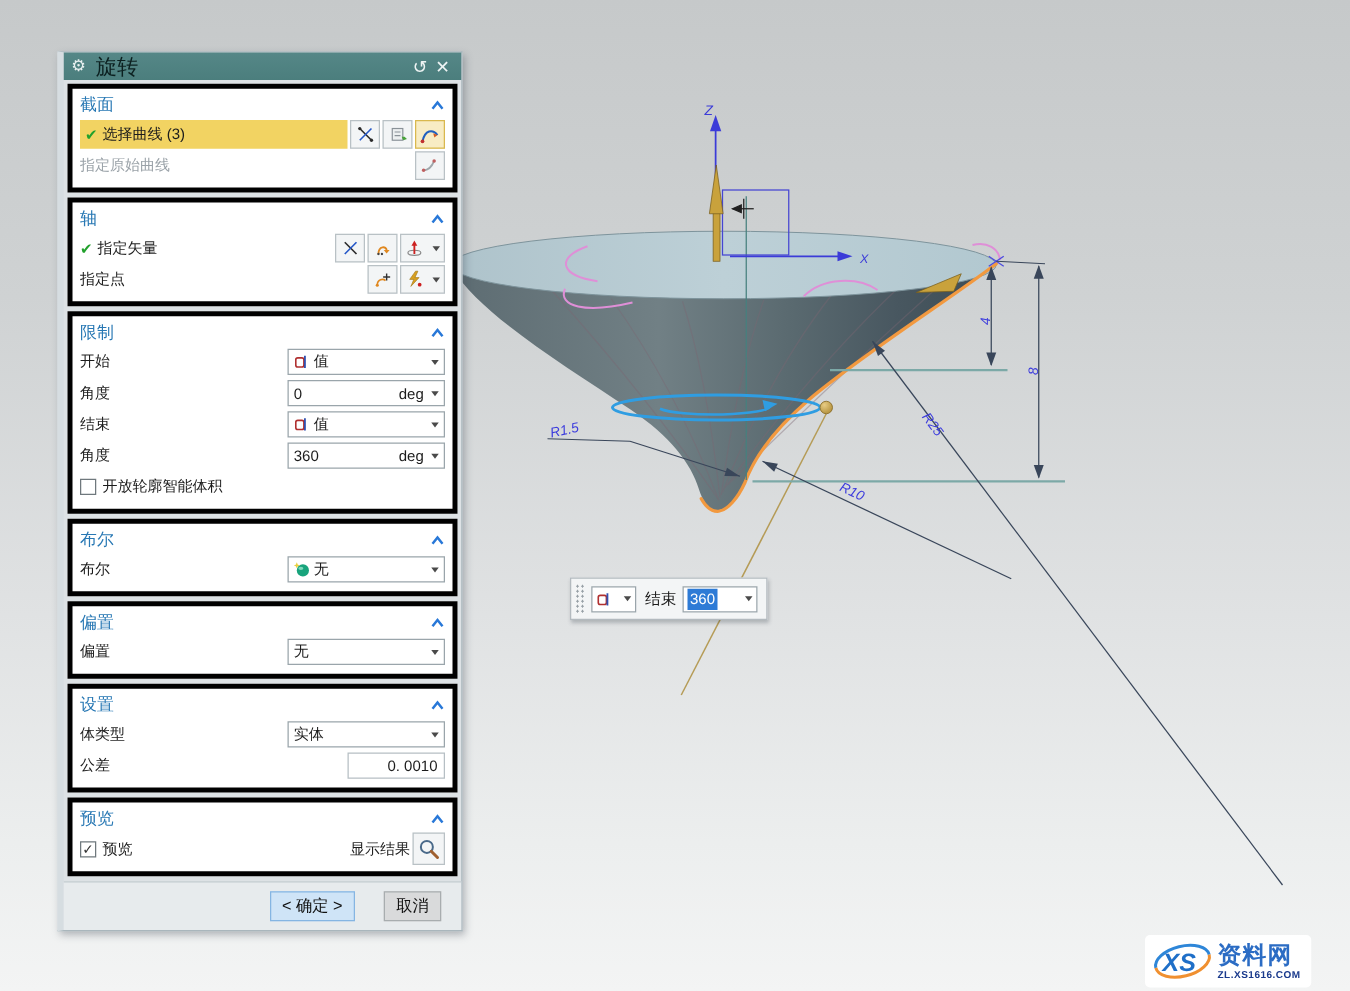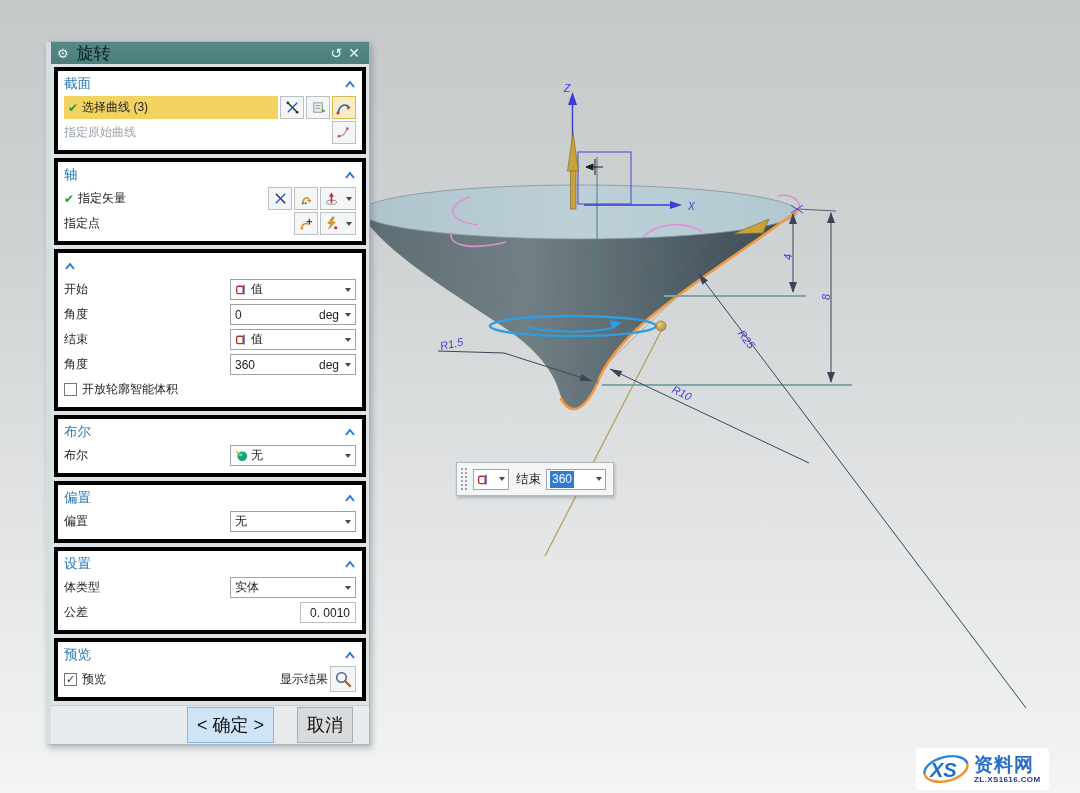--- a/index.html
+++ b/index.html
@@ -30,24 +30,24 @@
   .row .lbl.dis{color:#9aa2a8;}
   .chk-green{color:#21a12c;font-size:12px;margin-right:4px;}
   .ibtn{width:24px;height:23px;background:#f3f5f6;border:1px solid #b9c1c5;display:flex;align-items:center;justify-content:center;margin-left:2px;box-sizing:border-box;}
   .ibtn.sel{background:#f8ecc4;border:1px solid #d9b84e;}
   .ibtn.wide{width:36px;justify-content:space-between;padding:0 3px;}
   .tri{width:0;height:0;border-left:3.5px solid transparent;border-right:3.5px solid transparent;border-top:4.5px solid #4a4a4a;}
   .sel-row{background:#f2d362;height:23px;display:flex;align-items:center;padding:0 4px;flex:1;}
   .dd{width:126px;height:21px;background:#fff;border:1px solid #9aa5ab;display:flex;align-items:center;padding:0 4px;box-sizing:border-box;}
   .dd .txt{flex:1;}
   .dd .unit{color:#1c1c1c;margin-right:6px;}
-  .numfield{width:56px;height:21px;background:#fff;border:1px solid #b6bfc4;display:flex;align-items:center;justify-content:flex-end;padding:0 5px;box-sizing:border-box;}
+  .numfield{width:78px;height:21px;background:#fff;border:1px solid #b6bfc4;display:flex;align-items:center;justify-content:flex-end;padding:0 5px;box-sizing:border-box;}
   .cb{width:13px;height:13px;border:1px solid #6f787d;background:#fff;display:inline-flex;align-items:center;justify-content:center;font-size:11px;color:#333;margin-right:5px;box-sizing:border-box;}
   .footer{border-top:1px solid #c2cbcf;background:#e7ebed;height:38px;display:flex;align-items:center;justify-content:flex-end;padding-right:16px;margin:0 -3px;}
-  .btn{height:36px;display:flex;align-items:center;justify-content:center;font-size:18px;padding:0 9px;box-sizing:border-box;}
+  .btn{height:24px;display:flex;align-items:center;justify-content:center;font-size:13px;padding:0 9px;box-sizing:border-box;}
   .btn.ok{background:#cfe4f7;border:1px solid #85b5e2;color:#111;}
   .btn.cancel{background:#d9dadb;border:1px solid #a8adaf;margin-left:23px;color:#111;}
 
   
   .mini{position:absolute;left:456px;top:462px;height:32px;background:#f3f5f6;border:1px solid #b3babf;
     box-shadow:1px 2px 3px rgba(60,70,80,.3);display:flex;align-items:center;padding:0 7px 0 3px;}
   .grip{width:8px;height:24px;margin-right:5px;
     background-image:radial-gradient(#98a1a7 34%,transparent 36%);background-size:4px 4px;}
   .mini .dd2{width:36px;height:21px;background:#fff;border:1px solid #9aa5ab;display:flex;align-items:center;justify-content:space-between;padding:0 3px;box-sizing:border-box;margin-right:7px;}
   .mini .mlbl{font-size:12.5px;color:#1c1c1c;margin-right:5px;}
@@ -287,20 +287,21 @@
               <polygon points="9,1 4,8 7.5,8 5,14 12,6.5 8.5,6.5 11,1" fill="#d8a020" stroke="#9a7010" stroke-width="0.5"></polygon>
               <circle cx="12.5" cy="12.5" r="1.6" fill="#cc2020"></circle>
             </svg>
             <span class="tri"></span>
             </span>
         </div>
       </div>
 
       <div class="block">
         <div class="sec-head">
+          <span class="sec-title">限制</span>
           <svg class="chev" viewBox="0 0 12 8">
               <polyline points="2,7 6,2 10,7" fill="none" stroke="#2878d8" stroke-width="2"></polyline>
             </svg>
         </div>
         <div class="row">
           <span class="lbl">开始</span>
           <span class="dd">
             <svg width="13" height="13" viewBox="0 0 16 16" style="margin-right:3px">
               <rect x="2" y="4" width="8" height="9" fill="none" stroke="#b03030" stroke-width="1.6" rx="2"></rect>
               <line x1="11" y1="2" x2="11" y2="14" stroke="#3050b0" stroke-width="1.8"></line>

